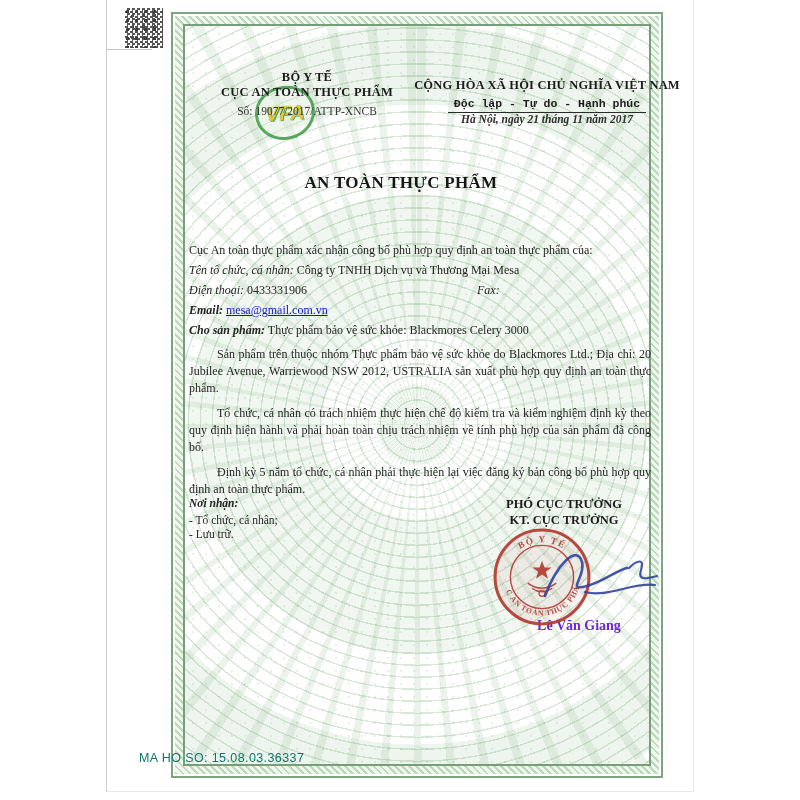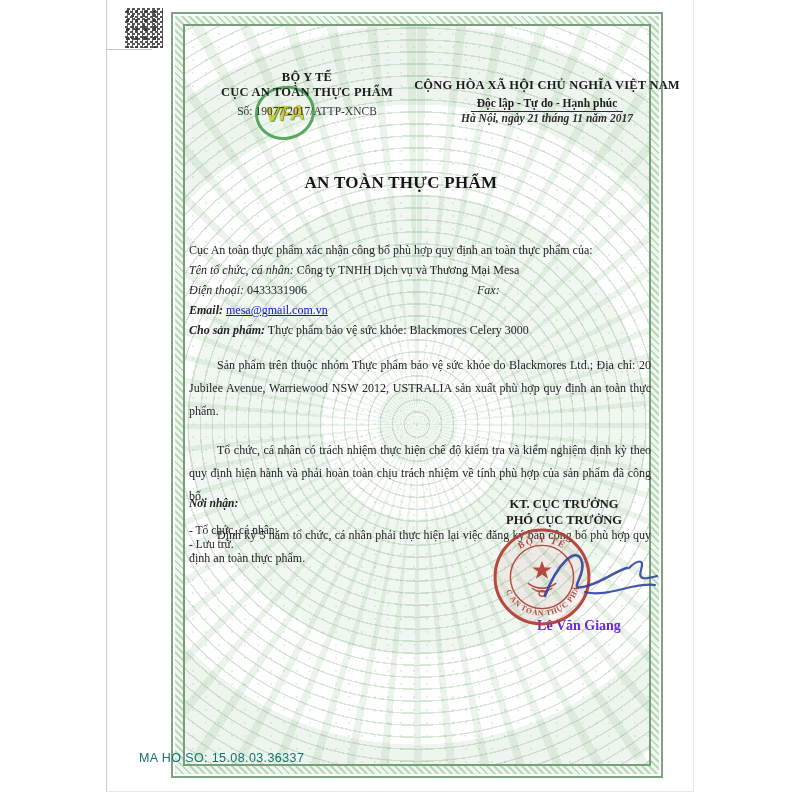--- a/index.html
+++ b/index.html
@@ -39,21 +39,21 @@
       background-size:auto,auto,auto,13px 13px; }
 
   .z { position:absolute; z-index:3; }
   .txt { color:#1f1f1f; }
 
   
   .hdr-left  { left:85px; top:70px; width:230px; text-align:center; }
   .hdr-right { left:305px; top:78px; width:270px; text-align:center; }
   .b12 { font-weight:bold; font-size:12.5px; letter-spacing:.2px; color:#1c1c1c; line-height:15px; }
   .motto { display:inline-block; font-weight:bold; font-size:11.5px; color:#1c1c1c;
-           border-bottom:1.2px solid #2a2a2a; padding:1px 6px 2px; margin-top:1px; }
+           border-bottom:1.2px solid #2a2a2a; padding:1px 6px 2px; margin-top:1px;font-family:Liberation Mono, monospace; }
   .doc-no { margin-top:5px; font-size:11.5px; color:#343434; }
   .place-date { font-style:italic; font-weight:bold; font-size:11.5px; color:#2e2e2e; }
 
   .vfa-logo { left:148px; top:86px; width:60px; height:54px; z-index:2; opacity:.85;
       border:3px solid #3f9b45; border-radius:50% 46% 52% 48%;
       display:flex; align-items:center; justify-content:center;
       background:rgba(236,246,232,.45); transform:rotate(-4deg); }
   .vfa-logo span { font-family:"Liberation Sans", sans-serif; font-weight:bold; font-style:italic;
       font-size:20px; color:#e3c21f; text-shadow:0 0 1px #3f9b45, 1px 1px 0 #3f9b45; }
 
@@ -62,25 +62,25 @@
            font-size:17px; line-height:21.5px; color:#161616; letter-spacing:.3px; }
 
   
   .body-block { left:82px; top:243px; width:462px; font-size:12px; color:#242424; }
   .line { line-height:15px; margin-bottom:5px; }
   .lab { font-style:italic; }
   .lab-b { font-style:italic; font-weight:bold; }
   .fax-pos { position:absolute; left:288px; }
   .phone-line { position:relative; }
   a.email { color:#1414cc; text-decoration:underline; }
-  .para { text-align:justify; text-indent:28px; line-height:23px; margin-top:16px; }
+  .para { text-align:justify; text-indent:28px; line-height:17px; margin-top:8px; }
 
   
   .recip { left:82px; top:496px; width:220px; font-size:11.5px; color:#242424; line-height:14.5px; }
-  .recip .hd { font-style:italic; font-weight:bold; margin-bottom:12px; }
+  .recip .hd { font-style:italic; font-weight:bold; margin-bottom:2px; }
   .sign-titles { left:352px; top:496px; width:210px; text-align:center;
                  font-weight:bold; font-size:12.5px; line-height:16px; color:#1c1c1c; }
   .signer-name { left:372px; top:618px; width:200px; text-align:center;
                  font-weight:bold; font-size:14px; color:#6d28d9; }
 
   .stamp { left:384px; top:526px; width:102px; height:102px; z-index:4; opacity:.92; }
   .signature { left:430px; top:538px; width:130px; height:80px; z-index:5; }
 
   .file-code { left:32px; top:751px; font-family:"Liberation Sans", sans-serif;
                font-size:12.5px; color:#0f766e; letter-spacing:.4px; z-index:6; }
@@ -149,22 +149,22 @@
     <div class="para">Định kỳ 5 năm tổ chức, cá nhân phải thực hiện lại việc đăng ký bản công bố phù hợp quy định an toàn thực phẩm.</div>
   </div>
 
   <div class="z recip">
     <div class="hd">Nơi nhận:</div>
     <div>- Tổ chức, cá nhân;</div>
     <div>- Lưu trữ.</div>
   </div>
 
   <div class="z sign-titles">
+    <div>PHÓ CỤC TRƯỞNG</div>
     <div>KT. CỤC TRƯỞNG</div>
-    <div>PHÓ CỤC TRƯỞNG</div>
   </div>
 
   <svg class="z stamp" viewBox="0 0 100 100">
     <circle cx="50" cy="50" r="46" fill="rgba(178,59,50,0.07)" stroke="#b23b32" stroke-width="3"></circle>
     <circle cx="50" cy="50" r="31" fill="none" stroke="#b23b32" stroke-width="1.4"></circle>
     <defs>
       <path id="arcTop" d="M 12,54 A 38,38 0 0 1 88,54"></path>
       <path id="arcBot" d="M 14,62 A 38,38 0 0 0 86,62"></path>
     </defs>
     <text font-family="Liberation Serif, serif" font-weight="bold" font-size="9" fill="#b23b32" letter-spacing="1.5">

